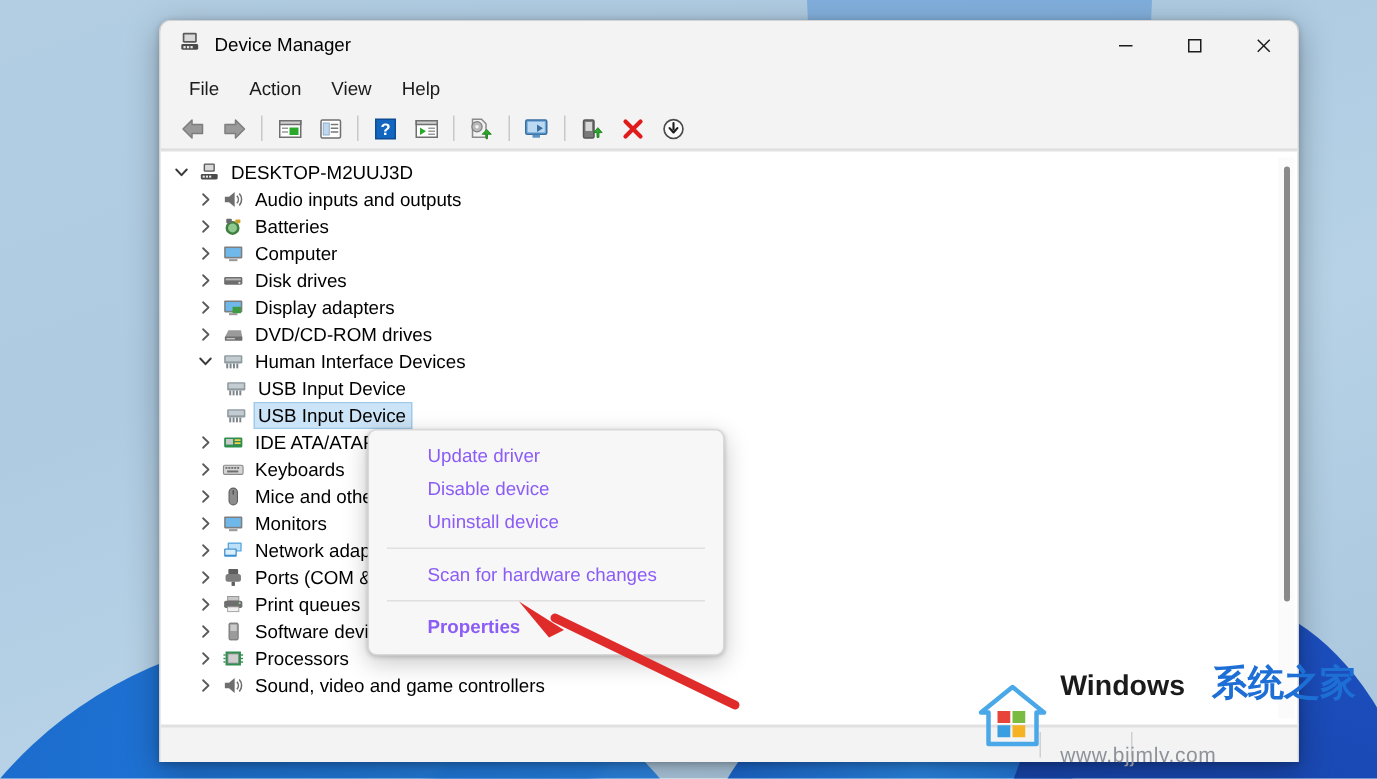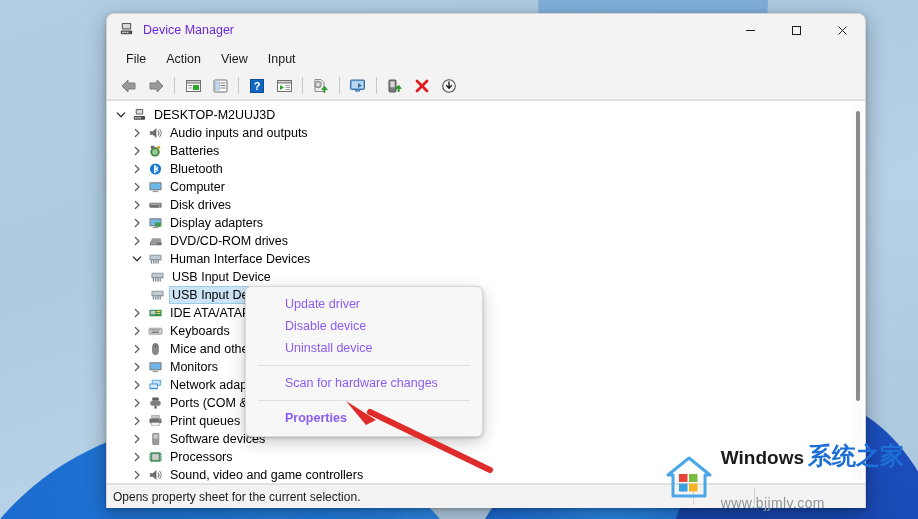--- a/index.html
+++ b/index.html
@@ -70,21 +70,21 @@
   }
   .title-left {
     display: flex; align-items: center;
     padding-left: 12px;
     gap: 9px;
     flex: 1 1 auto;
     min-width: 0;
   }
   .title-text {
     font-size: 12.5px;
-    color: #6d28d9;
+    color: #000000;
   }
   .win-buttons { display: flex; height: 32px; flex: 0 0 auto; }
   .win-btn {
     width: 46px; height: 32px;
     display: flex; align-items: center; justify-content: center;
     cursor: default;
   }
   .win-btn svg { display: block; }
 
   
@@ -254,21 +254,21 @@
   .watermark {
     position: absolute;
     right: 14px; bottom: 8px;
     display: flex;
     align-items: center;
     gap: 8px;
     z-index: 50;
   }
   .wm-logo { width: 48px; height: 44px; flex: 0 0 auto; }
   .wm-text { display: flex; flex-direction: column; line-height: 1.05; }
-  .wm-line1 { display: flex; align-items: baseline; gap: 4px; }
+  .wm-line1 { display: flex; align-items: baseline; gap: 18px; }
   .wm-win {
     font-size: 19px; color: #1b1b1b; font-weight: 600;
   }
   .wm-cn {
     font-size: 24px; color: #1d6fd6; font-weight: 700;
   }
   .wm-url {
     font-size: 14px; color: #8d9399; letter-spacing: .4px; margin-top: 28px;
   }
 </style>
@@ -314,21 +314,21 @@
             <line x1="9.5" y1="1.5" x2="1.5" y2="9.5" stroke="#1b1b1b" stroke-width="1"></line>
           </svg>
       </div>
     </div>
   </div>
 
   <div class="menubar">
     <div class="menu-item">File</div>
     <div class="menu-item">Action</div>
     <div class="menu-item">View</div>
-    <div class="menu-item">Input</div>
+    <div class="menu-item">Help</div>
   </div>
 
   <div class="toolbar">
     <div class="tb-btn">
       <svg width="18" height="16" viewBox="0 0 18 16">
         <path d="M8 2 L2 8 L8 14 L8 11 L15 11 L15 5 L8 5 Z" fill="#9a9a9a" stroke="#7d7d7d" stroke-width="1" stroke-linejoin="round"></path>
       </svg>
     </div>
     <div class="tb-btn">
       <svg width="18" height="16" viewBox="0 0 18 16">
@@ -458,34 +458,20 @@
           <svg width="15" height="14" viewBox="0 0 16 15">
             <circle cx="7.5" cy="8.5" r="5" fill="#3f7f3f"></circle>
             <circle cx="7.5" cy="8.5" r="3.2" fill="#8fc98f"></circle>
             <rect x="3" y="2" width="4" height="3.2" rx=".7" fill="#6a6a6a"></rect>
             <rect x="9.5" y="2.5" width="3.6" height="2.6" rx=".6" fill="#cfa12a"></rect>
           </svg>
         </span>
         <span class="rowlabel">Batteries</span>
       </div>
 
-      <div class="row indent-1">
-        <span class="chev">
-          <svg width="10" height="10" viewBox="0 0 10 10">
-              <path d="M3.4 1.5 L7 5 L3.4 8.5" fill="none" stroke="#5a5a5a" stroke-width="1.2" stroke-linecap="round" stroke-linejoin="round"></path>
-            </svg>
-        </span>
-        <span class="ticon">
-          <svg width="15" height="14" viewBox="0 0 16 15">
-            <circle cx="8" cy="7.5" r="6" fill="#1a7ad4"></circle>
-            <path d="M7 3.6 L10.4 6.3 L7 9.2 V3.6 M7 5.6 L10.4 8.6 L7 11.4 V5.6" fill="none" stroke="#fff" stroke-width="1.1" stroke-linejoin="round"></path>
-          </svg>
-        </span>
-        <span class="rowlabel">Bluetooth</span>
-      </div>
 
       <div class="row indent-1">
         <span class="chev">
           <svg width="10" height="10" viewBox="0 0 10 10">
               <path d="M3.4 1.5 L7 5 L3.4 8.5" fill="none" stroke="#5a5a5a" stroke-width="1.2" stroke-linecap="round" stroke-linejoin="round"></path>
             </svg>
         </span>
         <span class="ticon">
           <svg width="15" height="14" viewBox="0 0 16 15">
             <rect x="1.5" y="2.5" width="13" height="8.5" rx=".8" fill="#7e7e7e"></rect>
@@ -763,21 +749,20 @@
       </div>
 
     </div>
 
     <div class="vscroll">
       <div class="vthumb"></div>
     </div>
   </div>
 
   <div class="statusbar">
-    <div class="status-cell">Opens property sheet for the current selection.</div>
     <div class="status-spacer"></div>
     <div class="status-div"></div>
     <div style="width:60px"></div>
     <div class="status-div"></div>
     <div style="width:110px"></div>
   </div>
 </div>
 
 <div class="ctxmenu">
   <div class="ctx-item">Update driver</div>

